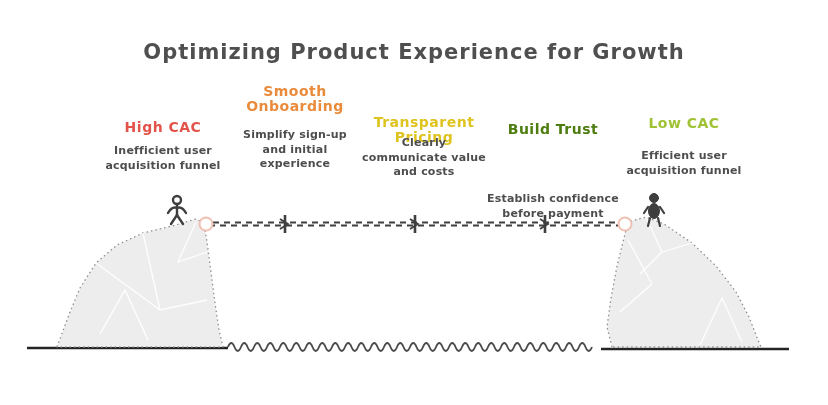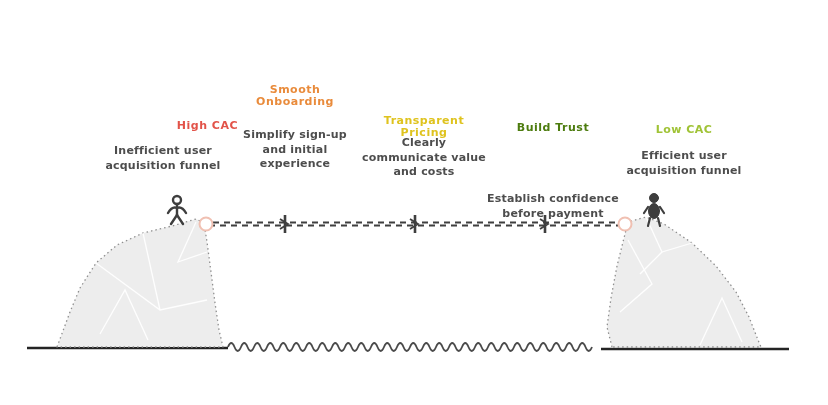--- a/index.html
+++ b/index.html
@@ -6,39 +6,40 @@
   .canvas{
     position:relative;width:828px;height:405px;background:#ffffff;
     font-family:"DejaVu Sans","Liberation Sans",sans-serif;overflow:hidden;
   }
   .title{
     position:absolute;top:40px;left:0;width:828px;text-align:center;
     font-size:21px;font-weight:bold;letter-spacing:1px;color:#4f4f4f;
   }
   .stage{position:absolute;width:150px;text-align:center;}
   .stage-label{
-    position:absolute;left:0;width:150px;font-size:11px;font-weight:bold;
+    position:absolute;left:0;width:150px;font-size:14px;font-weight:bold;
     letter-spacing:.5px;line-height:1.08;white-space:pre-line;
   }
   .stage-desc{
     position:absolute;left:0;width:150px;font-size:11px;font-weight:600;
     color:#4d4d4d;line-height:1.32;white-space:pre-line;letter-spacing:.2px;
   }
-  .s1{left:88px;}  .s1 .stage-label{top:120px;text-align:right;} .s1 .stage-desc{top:144px;}
+  .s1{left:88px;}  .s1 .stage-label{top:120px;} .s1 .stage-desc{top:144px;}
   .s2{left:220px;} .s2 .stage-label{top:84px;}  .s2 .stage-desc{top:128px;}
   .s3{left:349px;} .s3 .stage-label{top:80px;margin-top:35px;}  .s3 .stage-desc{top:136px;}
   .s4{left:478px;} .s4 .stage-label{top:122px;} .s4 .stage-desc{top:145px;margin-top:47px;}
-  .s5{left:609px;} .s5 .stage-label{top:124px;} .s5 .stage-desc{top:149px;}
+  .s5{left:609px;} .s5 .stage-label{top:116px;} .s5 .stage-desc{top:149px;}
   .scene{position:absolute;top:0;left:0;}
 </style>
 </head>
 <body>
 
 <div class="canvas">
 
+  <div class="title" style="color: rgb(79, 79, 79);">Optimizing Product Experience for Growth</div>
 
   <div class="stage s1">
     <div class="stage-label" style="color: rgb(226, 83, 73);">High CAC</div>
     <div class="stage-desc">Inefficient user
 acquisition funnel</div>
   </div>
 
   <div class="stage s2">
     <div class="stage-label" style="color: rgb(233, 139, 59);">Smooth
 Onboarding</div>

